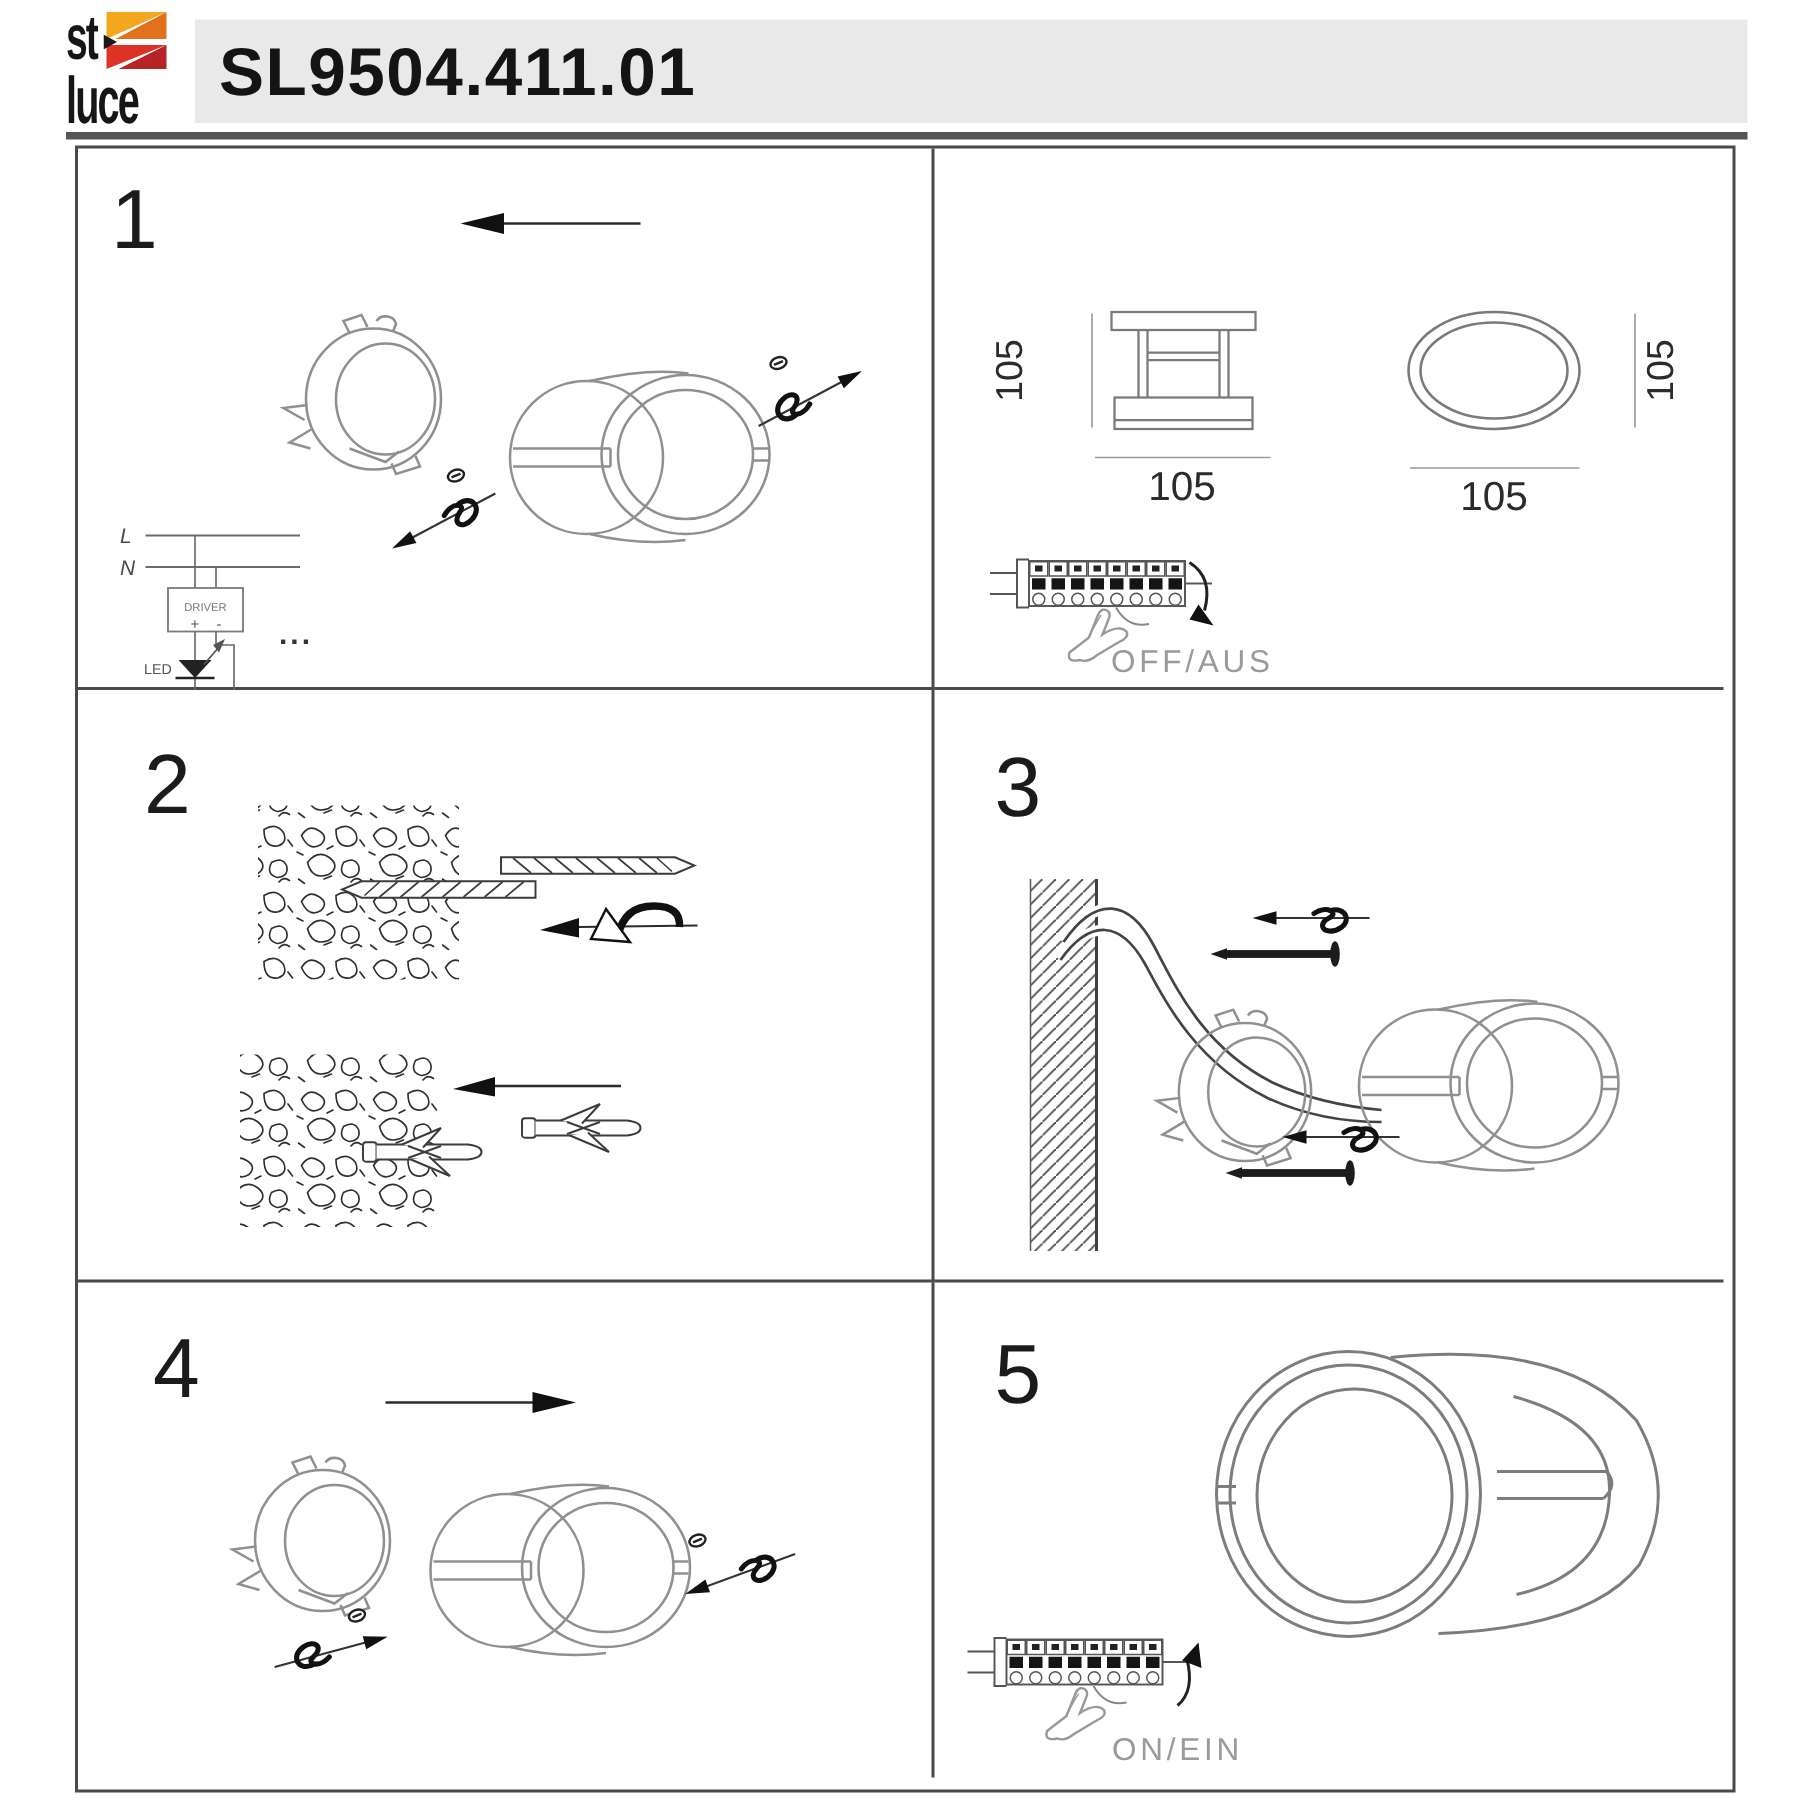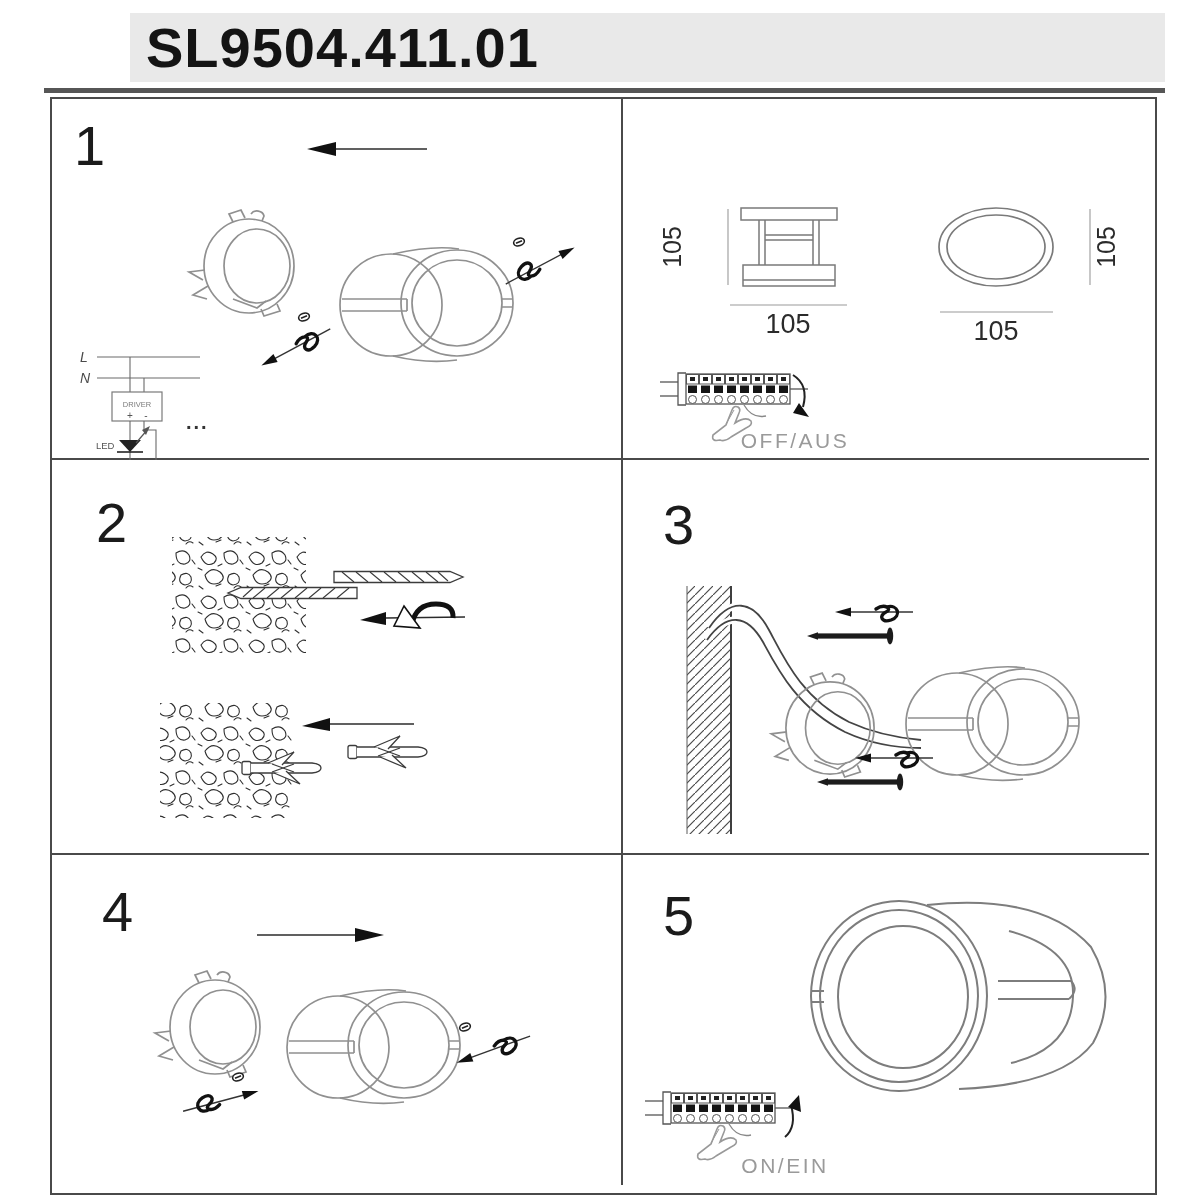--- a/index.html
+++ b/index.html
@@ -5,21 +5,21 @@
   html,body{margin:0;padding:0;}
   body{width:1200px;height:1200px;background:#fdfdfd;font-family:"Liberation Sans",sans-serif;position:relative;overflow:hidden;}
   .sheet{position:absolute;inset:0;background:#fff;}
   
   .logo{position:absolute;left:44px;top:6px;width:84px;height:84px;}
   .logo-row{display:flex;align-items:flex-start;height:44px;}
   .logo-st{font-size:42px;font-weight:700;color:#161616;line-height:38px;transform:scaleX(.62);transform-origin:left top;letter-spacing:-2px;}
   .logo-sq{width:44px;height:42px;margin-left:-8px;}
   .logo-luce{font-size:44px;font-weight:700;color:#161616;line-height:40px;margin-top:-2px;transform:scaleX(.60);transform-origin:left top;letter-spacing:-2px;}
   .titlebar{position:absolute;left:130px;top:13px;width:1035px;height:69px;background:#e9e9e9;display:flex;align-items:center;}
-  .title{font-size:56px;font-weight:700;color:#141414;padding-left:16px;letter-spacing:1px;}
+  .title{font-size:45px;font-weight:700;color:#141414;padding-left:16px;letter-spacing:1px;}
   .header-rule{position:absolute;left:44px;top:88px;width:1121px;height:5px;background:#565656;}
   
   .grid{position:absolute;left:50px;top:97px;width:1103px;height:1094px;border:2px solid #4a4a4a;display:grid;grid-template-columns:571px 526px;grid-template-rows:361px 395px 330px;background:#fff;}
   .panel{position:relative;border-right:2px solid #4a4a4a;border-bottom:2px solid #4a4a4a;}
   .panel.rc{border-right:none;}
   .panel.lr{border-bottom:none;}
   .panel svg{position:absolute;left:0;top:0;}
   .step-num{position:absolute;font-size:56px;color:#1b1b1b;font-weight:400;z-index:2;}
   .n1{left:22px;top:14px;} .n2{left:44px;top:30px;} .n3{left:40px;top:32px;}
   .n4{left:50px;top:24px;} .n5{left:40px;top:28px;}
@@ -120,20 +120,33 @@
         <use href="#bcell" x="78"></use>
         <use href="#bcell" x="91"></use>
       <path d="M 34,66 q -9,2 -7,-5 l 13,-10 6,-15 q 2,-5 6,-3 q 3,2 1,6 l -4,10 q 11,-7 16,-2 q 2,4 -5,7 l -15,9 q -6,5 -11,3 z" fill="#fff" stroke="#999" stroke-width="1.6"></path>
       <path d="M 40,50 l 8,-14" stroke="#999" stroke-width="1" fill="none"></path>
     </g>
   </defs>
 </svg>
 
 <div class="sheet">
 
+  <div class="logo">
+    <div class="logo-row">
+      <div class="logo-st">st</div>
+      <svg class="logo-sq" viewBox="0 0 44 42">
+        <polygon points="2,2 42,2 2,20" fill="#F3A71E"></polygon>
+        <polygon points="42,2 42,20 8,20" fill="#E2711D"></polygon>
+        <polygon points="2,24 42,24 2,40" fill="#DD3327"></polygon>
+        <polygon points="42,24 42,40 10,40" fill="#B62427"></polygon>
+        <polygon points="0,17 9,22 0,27" fill="#1a1a1a"></polygon>
+      </svg>
+    </div>
+    <div class="logo-luce">luce</div>
+  </div>
   <div class="titlebar">
     <div class="title">SL9504.411.01</div>
   </div>
   <div class="header-rule"></div>
 
   <div class="grid">
 
     <div class="panel">
       <div class="step-num n1">1</div>
       <svg width="571" height="361" viewBox="0 0 571 361">

